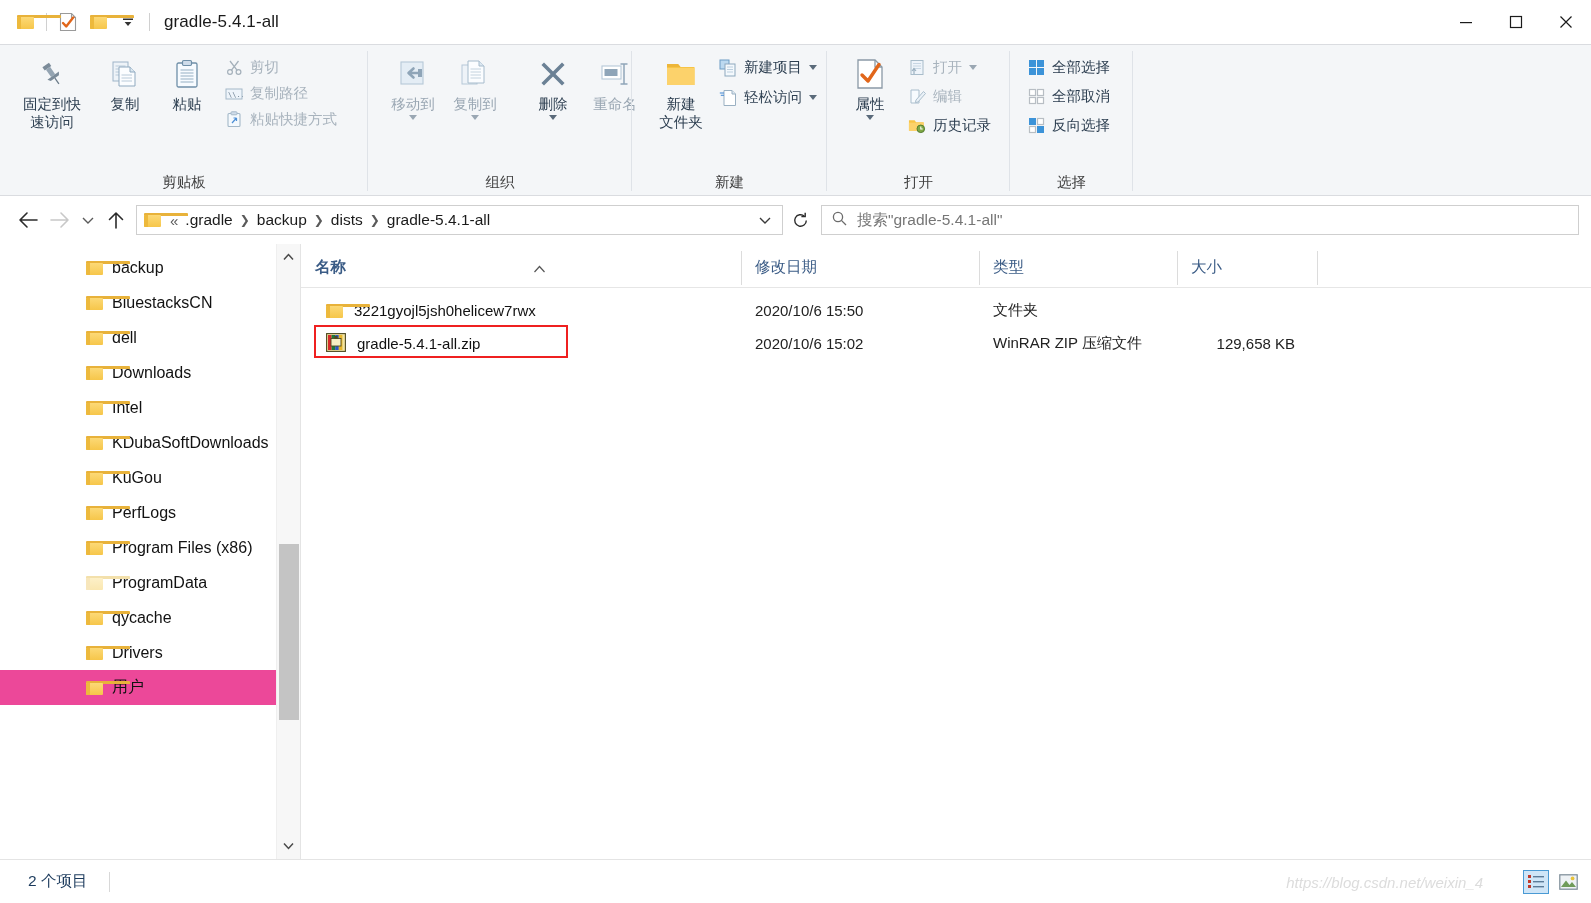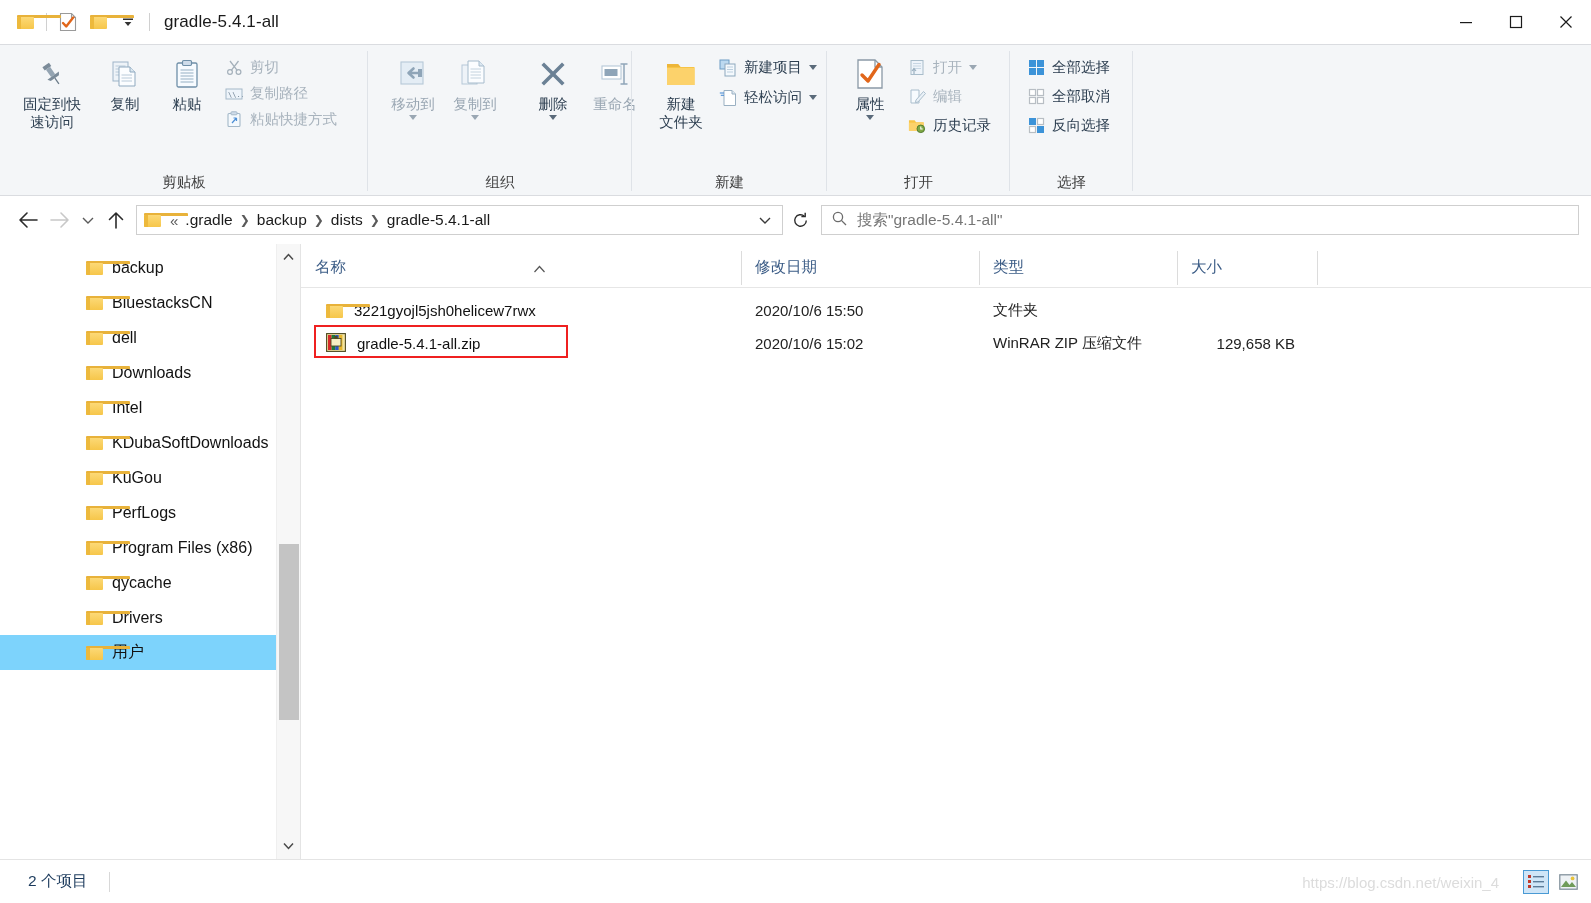--- a/index.html
+++ b/index.html
@@ -75,61 +75,61 @@
   .refresh { width:34px; height:30px; display:flex; align-items:center; justify-content:center; font-size:17px; color:#2b2b2b; }
   .searchbox { width:758px; height:30px; border:1px solid #cfcfcf; background:#fff; display:flex; align-items:center;
                gap:10px; padding:0 10px; margin-left:4px; }
   .searchbox .ph { font-size:15.5px; color:#767676; }
 
   
   .content { flex:1; display:flex; min-height:0; }
   .navpane { width:300px; position:relative; background:#fff; overflow:hidden; }
   .tree { padding-top:6px; }
   .titem { height:35px; display:flex; align-items:center; gap:9px; padding-left:86px; font-size:16px; color:#121212; }
-  .titem.sel { background:#7dd3fc;font-family:Liberation Serif, serif; }
+  .titem.sel { background:#ec4899;font-family:Liberation Serif, serif; }
   .titem .fname { white-space:nowrap; }
   .folder-sm { position:relative; width:17px; height:14px; flex:0 0 17px; }
   .folder-sm .tab { position:absolute; left:0; top:0; width:7px; height:3px; background:#e8b23a; border-radius:1px 1px 0 0;}
   .folder-sm .body { position:absolute; left:0; top:2px; width:17px; height:12px; background:linear-gradient(180deg,#fcd976 0%,#f6c64a 100%); border-radius:1px; }
   .folder-sm .spine { position:absolute; left:0; top:2px; width:4px; height:12px; background:#edb93c; border-radius:1px 0 0 1px; }
   .folder-sm.pale .body { background:linear-gradient(180deg,#fdf0c8 0%,#fae7b0 100%); }
   .folder-sm.pale .tab { background:#f3e0ab; }
   .folder-sm.pale .spine { background:#f7e6bb; }
 
   .vscroll { position:absolute; right:0; top:0; bottom:0; width:24px; background:#f7f7f7; border-left:1px solid #efefef; }
   .vs-arrow { height:26px; display:flex; align-items:center; justify-content:center; color:#5c5c5c; font-size:12px; }
   .vs-thumb { position:absolute; left:2px; width:20px; background:#c4c4c4; border-radius:0; }
 
   .splitter { width:1px; background:#e4e4e4; }
 
   .filepane { flex:1; display:flex; flex-direction:column; background:#fff; position:relative; }
   .colhead { height:44px; display:flex; align-items:flex-end; border-bottom:1px solid #e6e6e6; position:relative; }
   .col { font-size:15.5px; color:#3b5c86; padding:0 0 10px 14px; position:relative; height:30px; display:flex; align-items:center; }
   .col + .col::before { content:""; position:absolute; left:0; top:-6px; bottom:2px; width:1px; background:#dcdcdc; }
-  .col.c-name { width:440px; }
+  .col.c-name { width:440px;font-weight:bold; }
   .col.c-date { width:238px; }
   .col.c-type { width:198px; }
   .col.c-size { width:140px; }
   .col.c-end { width:1px; padding:0; }
   .sortarrow { position:absolute; left:232px; top:4px; font-size:13px; color:#555; }
 
   .rows { padding-top:6px; }
   .frow { height:33px; display:flex; align-items:center; font-size:15px; color:#111; }
   .fcell.name { width:440px; display:flex; align-items:center; gap:11px; padding-left:25px; }
   .fcell.date { width:238px; padding-left:14px; color:#222; }
   .fcell.type { width:198px; padding-left:14px; color:#222; }
   .fcell.size { width:140px; text-align:right; padding-right:22px; color:#222; }
   .hl-box { position:absolute; border:2px solid #ef2020; pointer-events:none; }
 
   
   .statusbar { height:44px; flex:0 0 44px; border-top:1px solid #e4e4e4; display:flex; align-items:center;
                padding:0 10px; position:relative; background:#fff; }
   .status-text { font-size:15.5px; color:#1b3a5c; padding-left:18px; }
   .status-sep { width:1px; height:20px; background:#d8d8d8; margin-left:22px; }
-  .watermark { position:absolute; right:92px; top:50%; transform:translateY(-50%); font-size:15px; color:#dcdcdc; white-space:nowrap; }
+  .watermark { position:absolute; right:108px; top:50%; transform:translateY(-50%); font-size:15px; color:#dcdcdc; white-space:nowrap;font-style:italic; }
   .viewtoggles { position:absolute; right:10px; top:50%; transform:translateY(-50%); display:flex; gap:6px; align-items:center; }
   .vt { width:26px; height:24px; display:flex; align-items:center; justify-content:center; }
   .vt.on { background:#cfe5f7; border:1px solid #4a9ad4; }
   .vt.off { border:1px solid transparent; }
 </style>
 </head>
 <body>
 
 <div class="win">
 
@@ -621,20 +621,28 @@
           </div>
           <div class="titem">
             <span class="folder-sm">
               <span class="tab"></span>
               <span class="body"></span>
               <span class="spine"></span>
             </span>
             <span class="fname">Program Files (x86)</span>
           </div>
           <div class="titem">
+            <span class="folder-sm pale">
+              <span class="tab"></span>
+              <span class="body"></span>
+              <span class="spine"></span>
+            </span>
+            <span class="fname">ProgramData</span>
+          </div>
+          <div class="titem">
             <span class="folder-sm">
               <span class="tab"></span>
               <span class="body"></span>
               <span class="spine"></span>
             </span>
             <span class="fname">qycache</span>
           </div>
           <div class="titem">
             <span class="folder-sm">
               <span class="tab"></span>

